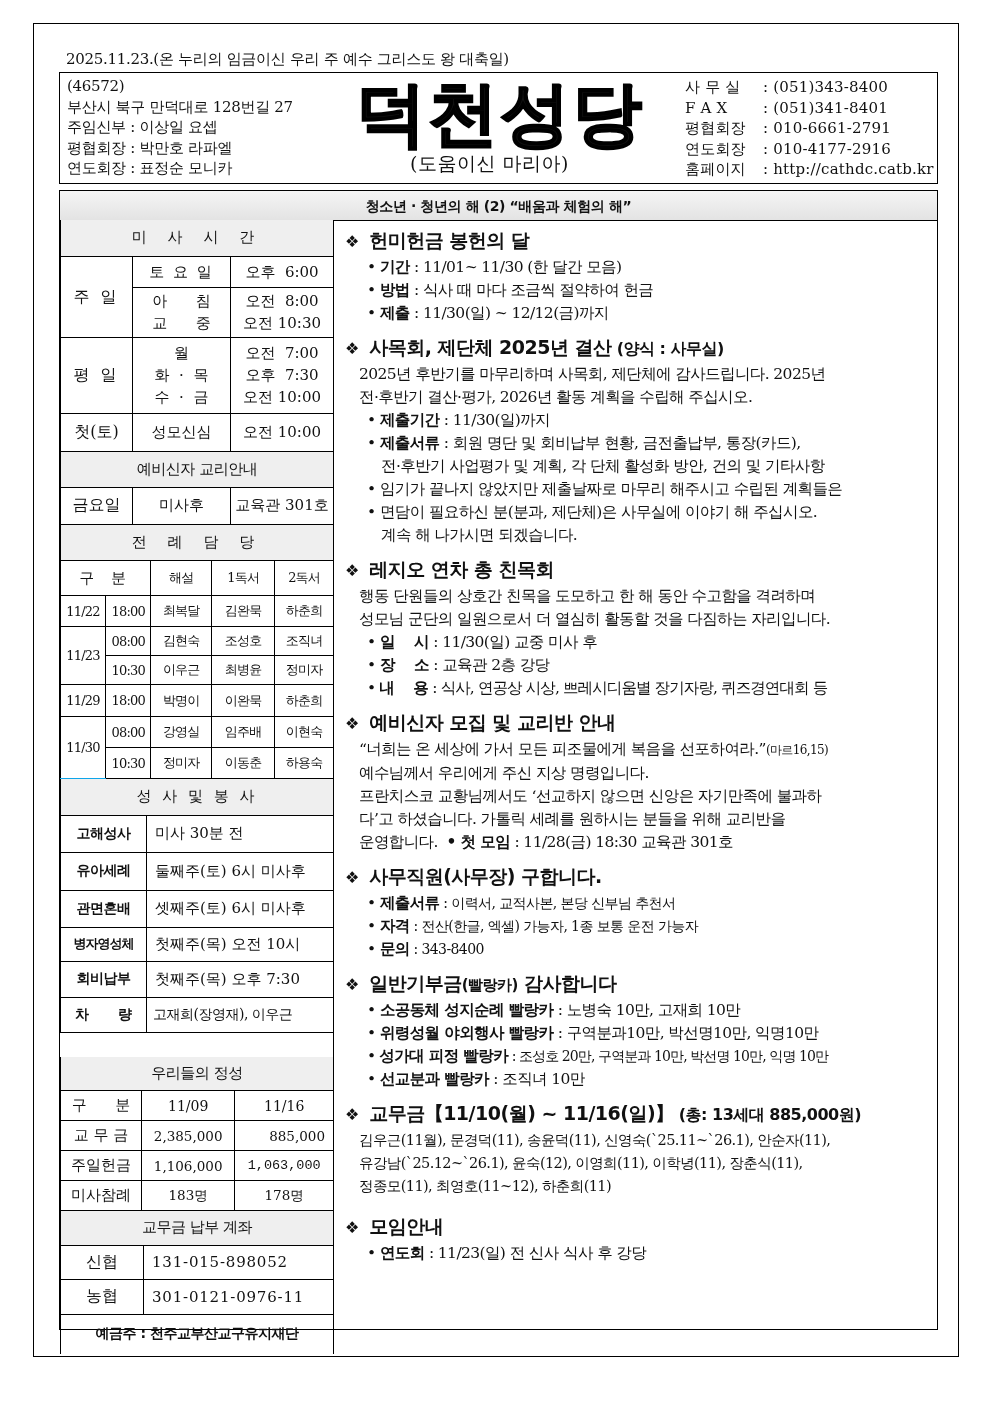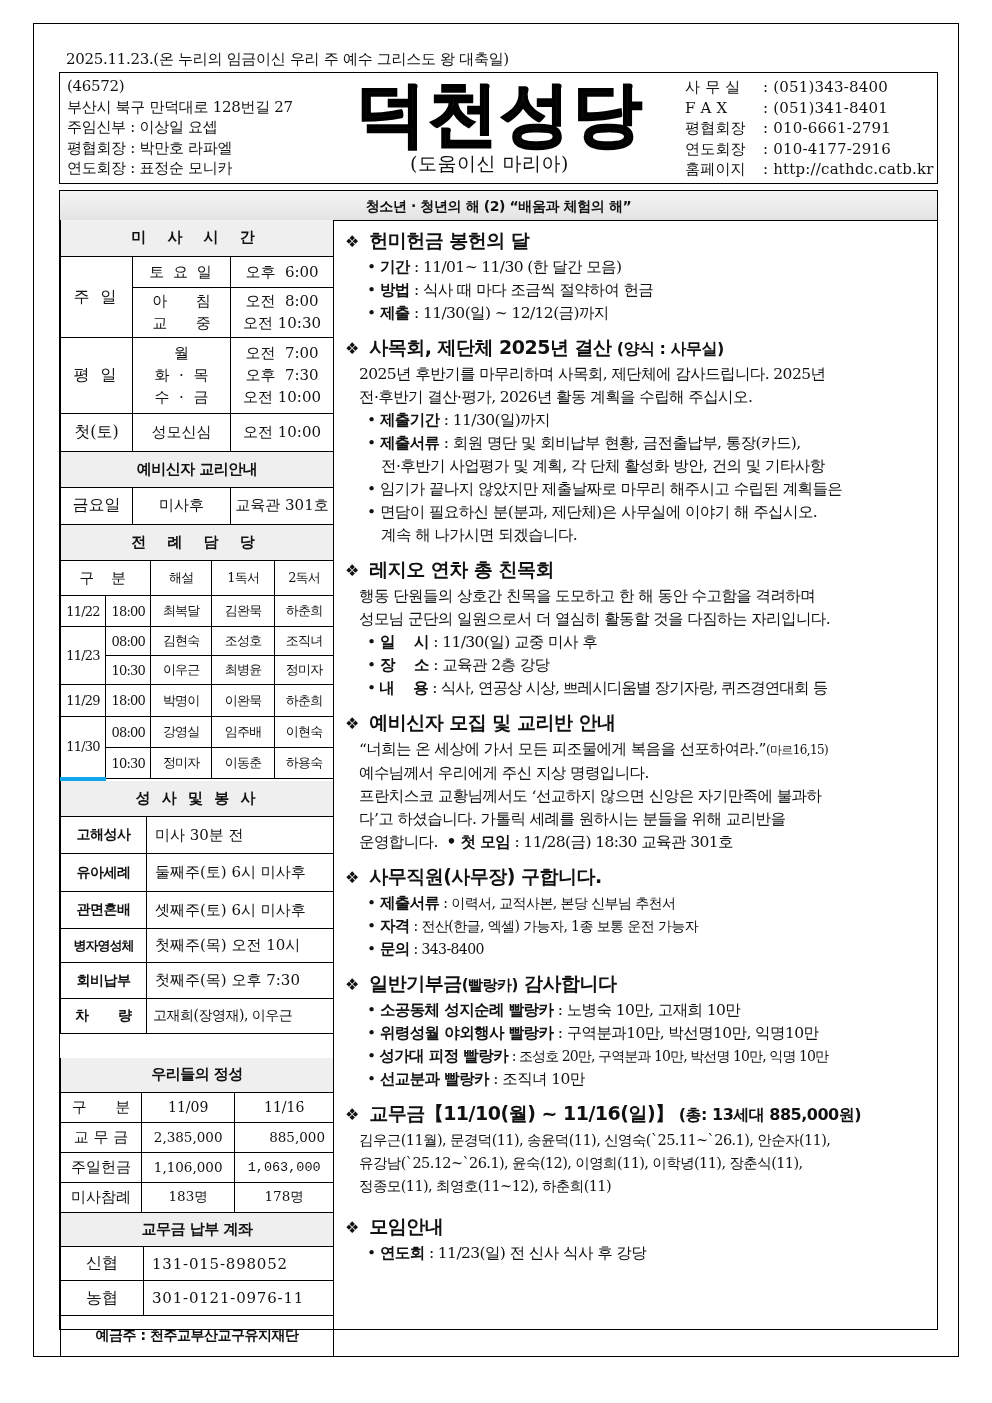--- a/index.html
+++ b/index.html
@@ -11,21 +11,21 @@
   .hdr-title { position: absolute; left: 296px; top: 2px; font-family: "DejaVu Sans", sans-serif; font-weight: 900; font-size: 70px; letter-spacing: 2px; line-height: 78px; -webkit-text-stroke: 2px #000; }
   .hdr-sub { position: absolute; left: 350px; top: 78px; font-size: 19px; letter-spacing: 0.5px; }
   .hdr-right { position: absolute; left: 625px; top: 4px; font-size: 15px; line-height: 20.5px; letter-spacing: 0.2px; }
   .hdr-right .row { display: flex; }
   .hdr-right .lbl { width: 78px; display: inline-block; }
   .theme { position: absolute; left: 59px; top: 190px; width: 879px; height: 31px; border: 1px solid #000; background: linear-gradient(#f5f5f5, #e3e3e3); font-family: "DejaVu Sans", sans-serif; font-weight: bold; font-size: 14px; text-align: center; line-height: 30px; letter-spacing: -0.4px; }
   .content { position: absolute; left: 59px; top: 220px; width: 879px; height: 1110px; border: 1px solid #000; border-top: none; }
   .leftcol { position: absolute; left: 0; top: 0; width: 274px; height: 100%; border-right: 1px solid #000; }
   table { border-collapse: collapse; width: 274px; }
   td { border: 1px solid #000; font-size: 15px; text-align: center; vertical-align: middle; padding: 0 2px; }
-  .sec-head td { background: #efefef; font-family: "DejaVu Sans", sans-serif; font-weight: bold; font-size: 15px; height: 36px; letter-spacing: 1px; }
+  .sec-head td { background: #efefef; font-family: "DejaVu Sans", sans-serif; font-weight: normal; font-size: 15px; height: 36px; letter-spacing: 1px; }
   .mass td { line-height: 22px; }
   .dotted td { border-bottom: 1px dotted #000; }
   .small td { font-size: 13px; letter-spacing: -0.8px; }
   .rightcol { position: absolute; left: 285px; top: 6px; width: 590px; }
   .sec { margin-bottom: 8px; }
   .sec-title { font-family: "DejaVu Sans", sans-serif; font-weight: bold; font-size: 19px; letter-spacing: -0.5px; line-height: 28px; }
   .sec-title .sub { font-size: 16px; }
   .sec-title .small { font-size: 13px; font-weight: normal; }
   .diamond { display: inline-block; width: 18px; font-size: 16px; }
   .p { font-size: 15.5px; line-height: 23px; padding-left: 14px; letter-spacing: -0.6px; }
@@ -148,21 +148,21 @@
         <td>정미자</td>
       </tr>
       <tr class="small dotted" style="height:32px;">
         <td>11/29</td>
         <td>18:00</td>
         <td>박명이</td>
         <td>이완묵</td>
         <td>하춘희</td>
       </tr>
       <tr class="small dotted" style="height:31px;">
-        <td rowspan="2" style="border-bottom:4px solid #0ea5e9;">11/30</td>
+        <td rowspan="2" style="border-bottom:1px solid #0ea5e9;">11/30</td>
         <td>08:00</td>
         <td>강영실</td>
         <td>임주배</td>
         <td>이현숙</td>
       </tr>
       <tr class="small" style="height:31px;">
         <td>10:30</td>
         <td>정미자</td>
         <td>이동춘</td>
         <td>하용숙</td>

